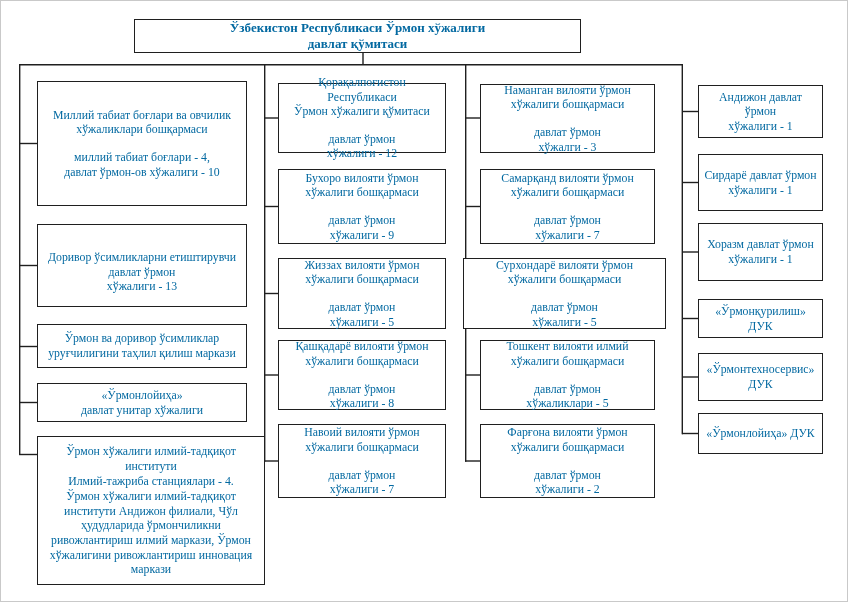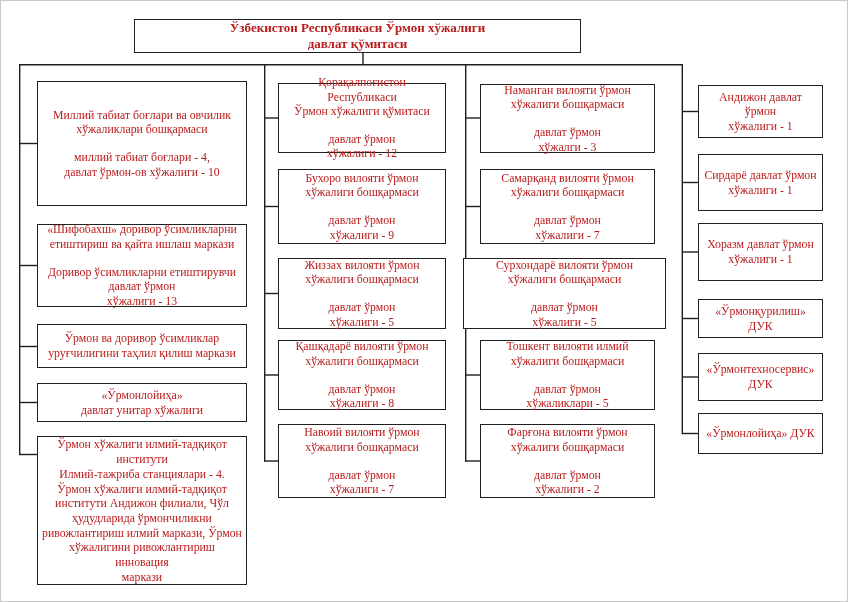--- a/index.html
+++ b/index.html
@@ -3,21 +3,21 @@
 <meta charset="utf-8">
 <style>
   html,body{margin:0;padding:0;background:#ffffff;}
   .canvas{
     position:relative;
     width:848px;height:602px;
     background:#ffffff;
     border:1px solid #c9c9c9;
     box-sizing:border-box;
     font-family:"Liberation Serif","DejaVu Serif",serif;
-    color:#b91c1c;
+    color:#0369a1;
     overflow:hidden;
   }
   .connectors{position:absolute;left:0;top:0;z-index:0;}
   .box{
     position:absolute;
     box-sizing:border-box;
     background:#ffffff;
     border:1.4px solid #1f1f1f;
     display:flex;
     flex-direction:column;
@@ -95,35 +95,33 @@
 давлат қўмитаси</div>
   </div>
 
   <div class="box" style="left:36px;top:80px;width:210px;height:125px">
     <div class="bt">Миллий табиат боғлари ва овчилик
 хўжаликлари бошқармаси</div>
     <div class="bs">миллий табиат боғлари - 4,
 давлат ўрмон-ов хўжалиги - 10</div>
   </div>
   <div class="box" style="left:36px;top:223px;width:210px;height:83px">
-    <div class="bt">«Шифобахш» доривор ўсимликларни
-етиштириш ва қайта ишлаш маркази</div>
     <div class="bs" style="">Доривор ўсимликларни етиштирувчи
 давлат ўрмон
 хўжалиги - 13</div>
   </div>
   <div class="box" style="left:36px;top:323px;width:210px;height:44px">
     <div class="bt">Ўрмон ва доривор ўсимликлар
 уруғчилигини таҳлил қилиш маркази</div>
   </div>
   <div class="box" style="left:36px;top:382px;width:210px;height:39px">
     <div class="bt">«Ўрмонлойиҳа»
 давлат унитар хўжалиги</div>
   </div>
-  <div class="box" style="left:36px;top:435px;width:210px;height:149px">
+  <div class="box" style="left:36px;top:435px;width:228px;height:149px">
     <div class="bt">Ўрмон хўжалиги илмий-тадқиқот
 институти</div>
     <div class="bs" style="margin-top:1px">Илмий-тажриба станциялари - 4.
 Ўрмон хўжалиги илмий-тадқиқот
 институти Андижон филиали, Чўл
 ҳудудларида ўрмончиликни
 ривожлантириш илмий маркази, Ўрмон
 хўжалигини ривожлантириш инновация
 маркази</div>
   </div>

